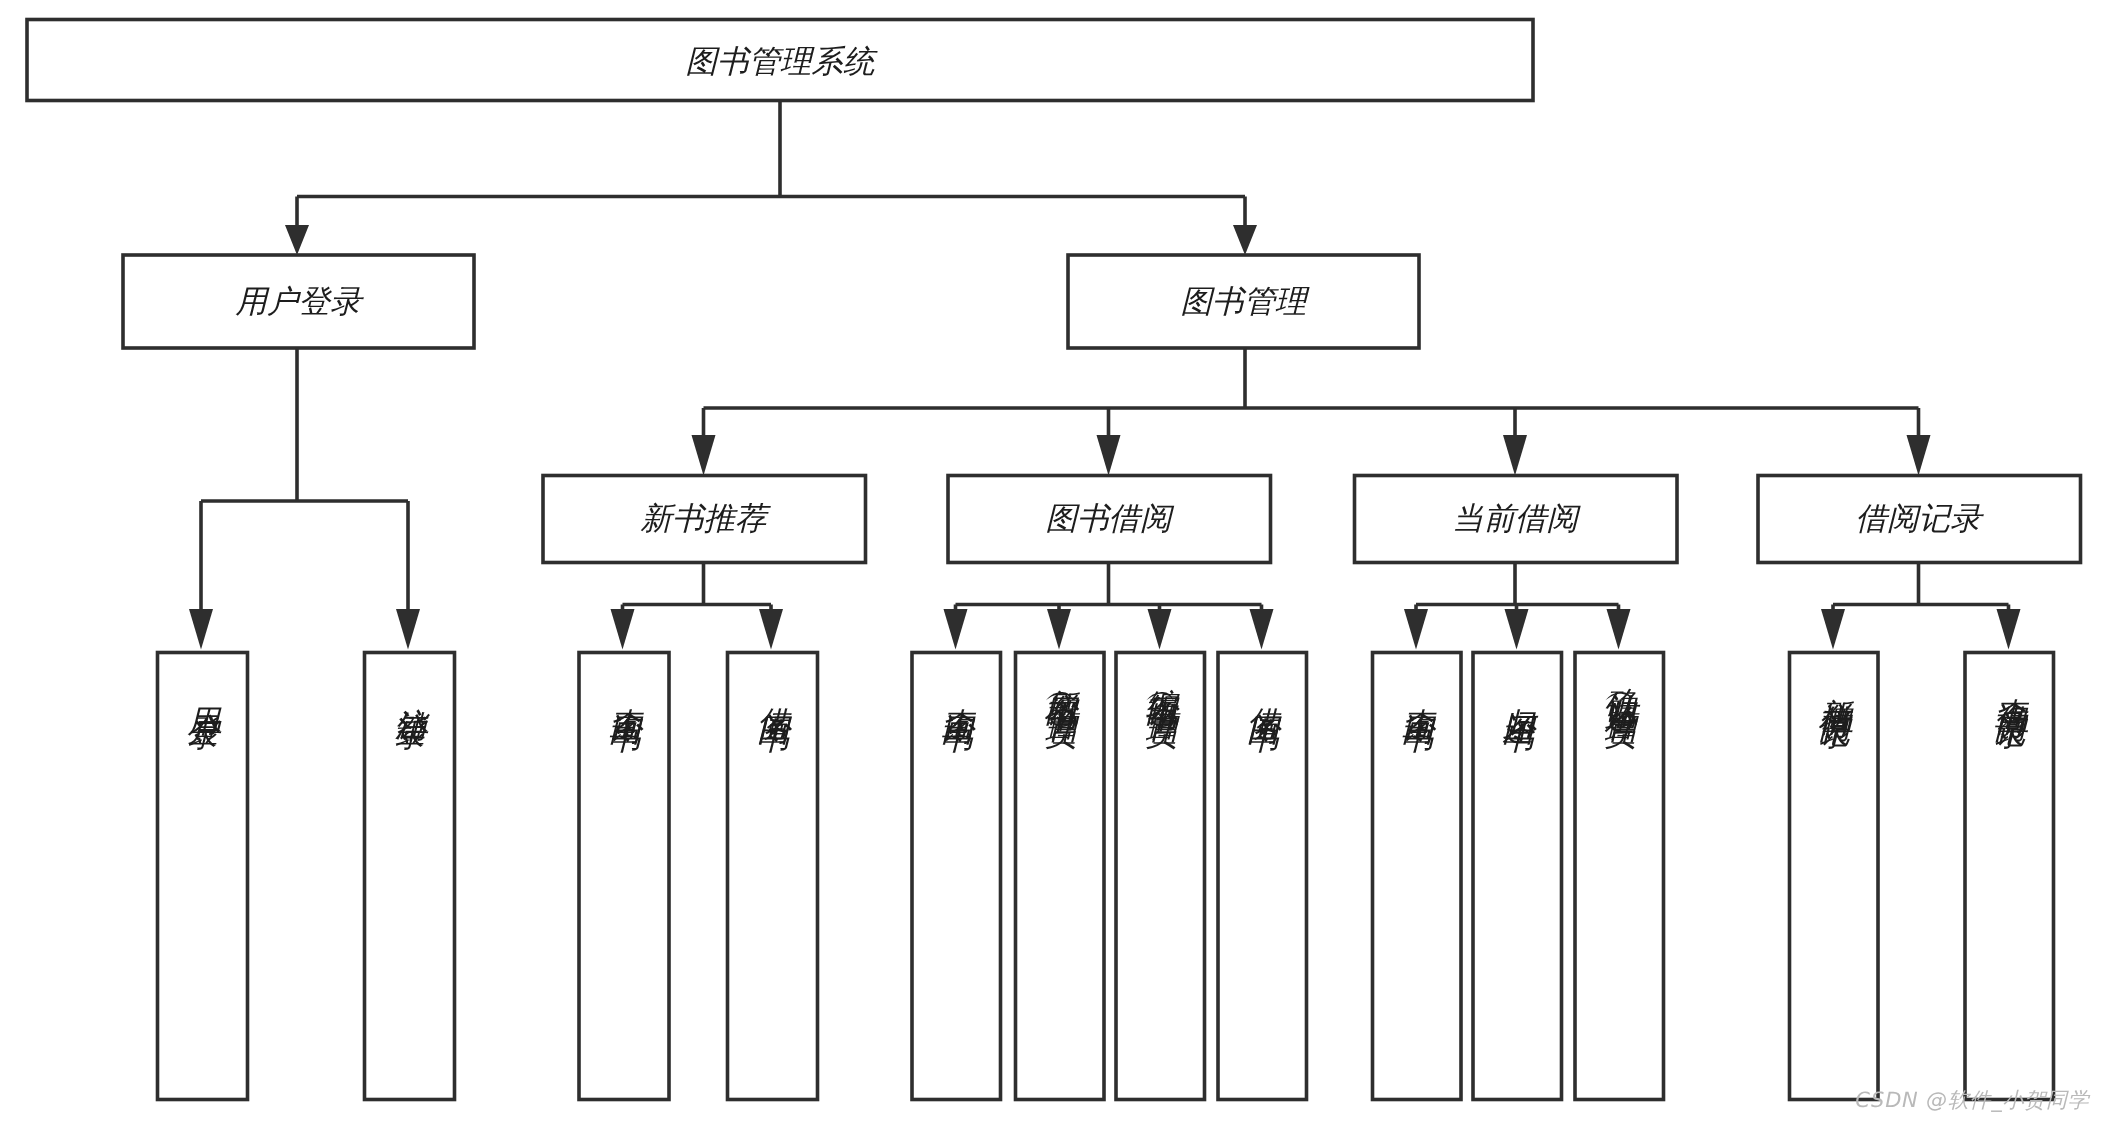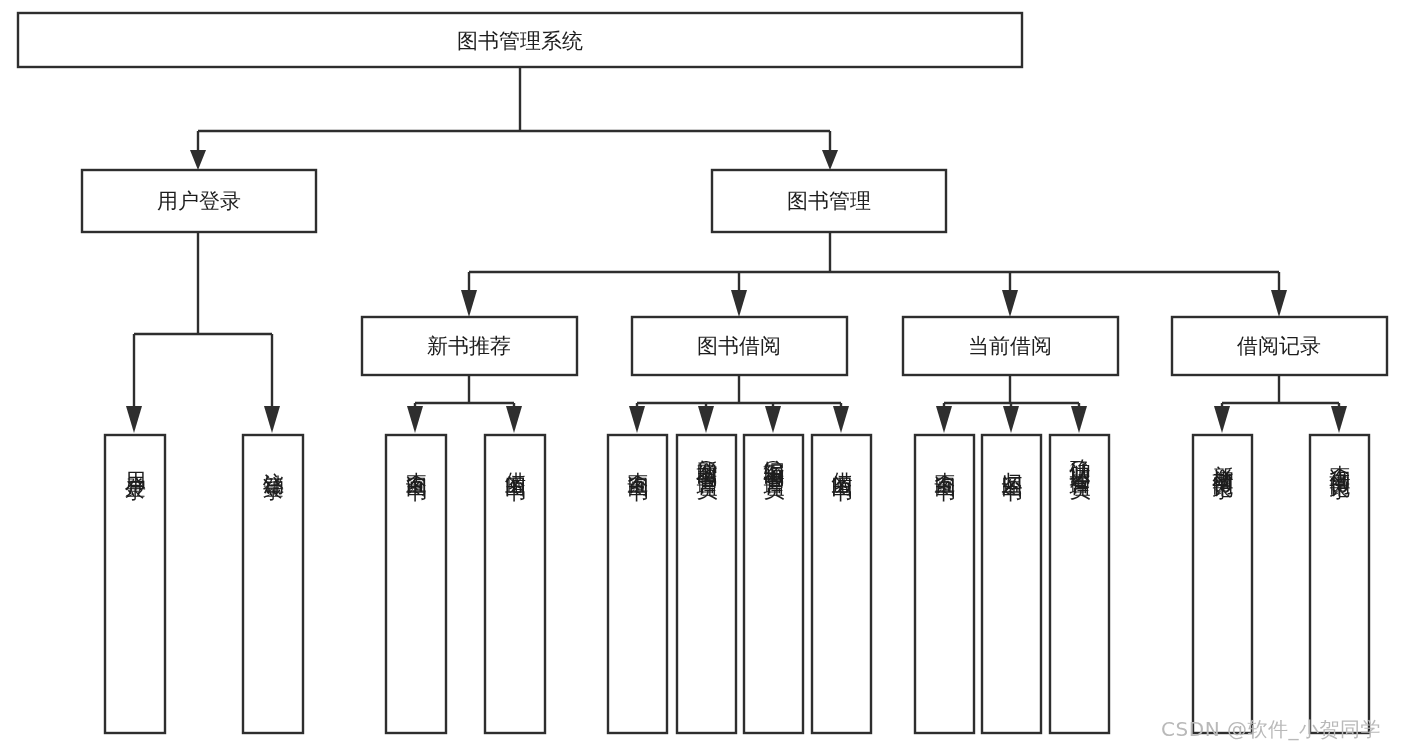--- a/index.html
+++ b/index.html
@@ -12,20 +12,21 @@
     height: 747px;
     font-family: "DejaVu Sans", "Liberation Sans", sans-serif;
     overflow: hidden;
     position: relative;
   }
   #diagram-root {
     position: relative;
     width: 1393px;
     height: 747px;
     background: #ffffff;
+    font-style: italic;
   }
   svg#flow {
     position: absolute;
     left: 0;
     top: 0;
     width: 1405px;
     height: 747px;
     display: block;
   }
   .node-box {
@@ -62,24 +63,24 @@
     text-orientation: upright;
     font-family: "DejaVu Sans", "Liberation Sans", sans-serif;
     font-size: 21px;
     line-height: 1;
     letter-spacing: 3px;
     color: #1d1d1d;
     white-space: nowrap;
   }
   .watermark {
     position: absolute;
-    right: 12px;
+    right: 0;
     bottom: 4px;
     font-family: "DejaVu Sans", "Liberation Sans", sans-serif;
-    font-size: 20px;
+    font-size: 14px;
     color: #b9b9b9;
     letter-spacing: 0.5px;
     white-space: nowrap;
   }
 </style>
 </head>
 <body>
 
 <div id="diagram-root">
 

